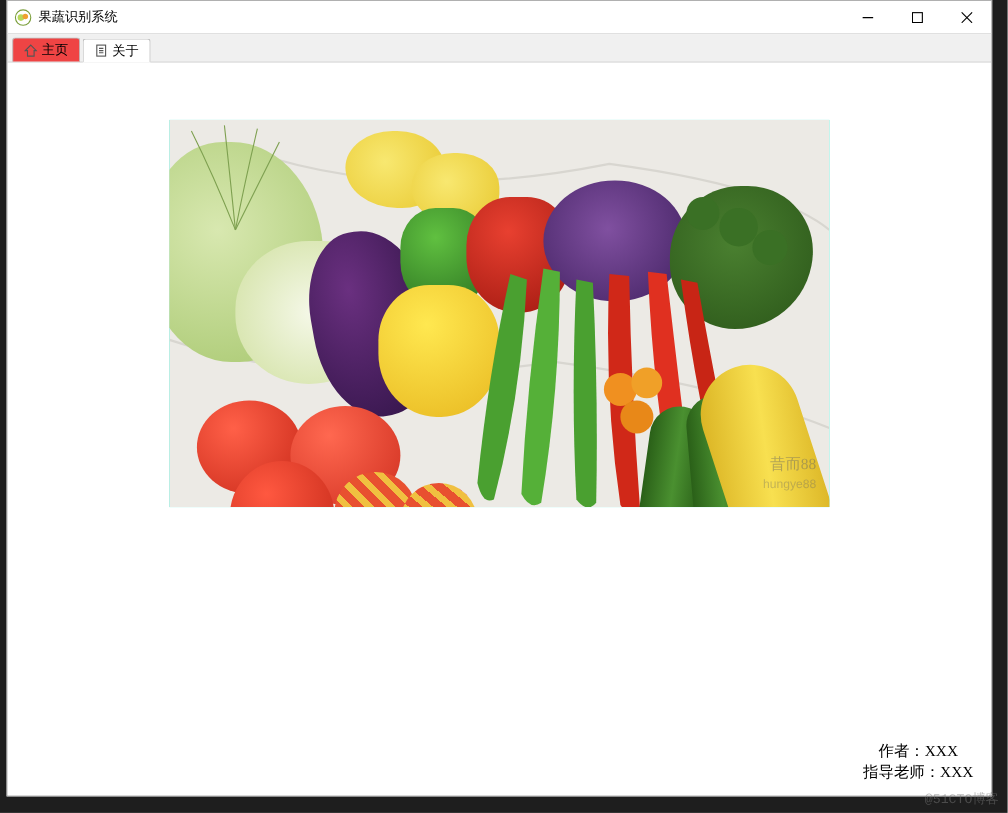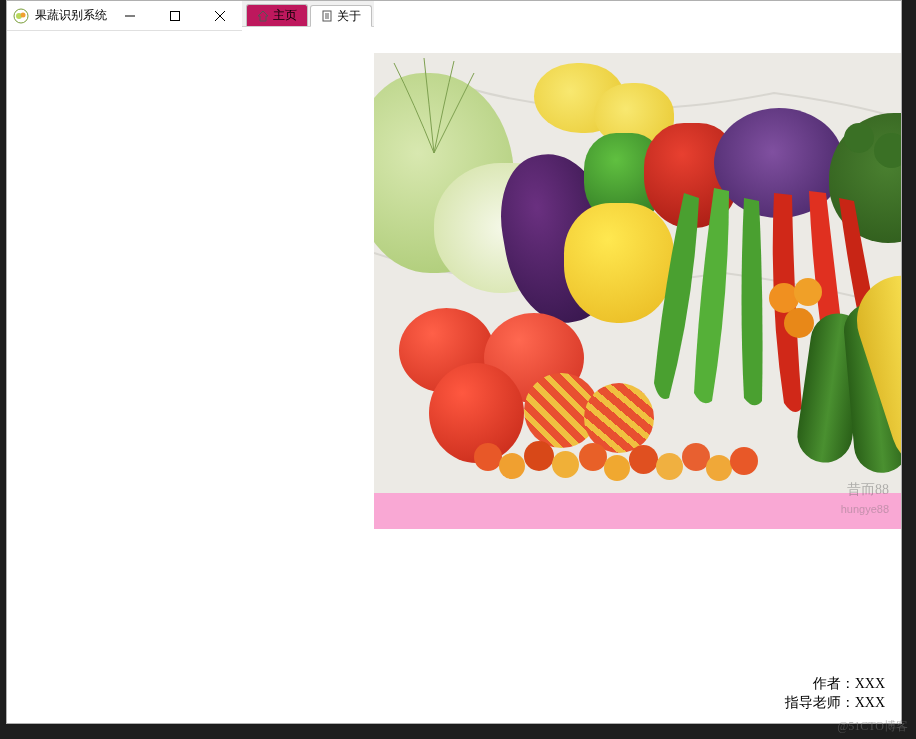--- a/index.html
+++ b/index.html
@@ -13,21 +13,21 @@
     }
     .window {
       position: absolute;
       left: 6px;
       top: 0;
       width: 896px;
       height: 724px;
       background: #ffffff;
       border: 1px solid #b0b0b0;
       display: flex;
-      flex-direction: row;
+      flex-direction: column;
       box-shadow: 0 0 3px rgba(0,0,0,0.2);
     }
     .titlebar {
       height: 30px;
       background: #ffffff;
       display: flex;
       align-items: center;
       border-bottom: 1px solid #e0e0e0;
       padding-left: 6px;
     }
@@ -65,21 +65,21 @@
       padding-left: 4px;
     }
     .tab {
       height: 22px;
       padding: 0 10px;
       display: flex;
       align-items: center;
       font-size: 12px;
       border: 1px solid #c0c0c0;
       border-bottom: none;
-      background: #be185d;
+      background: #ef4444;
       margin-right: 2px;
       border-radius: 3px 3px 0 0;
       cursor: pointer;
       gap: 4px;
     }
     .tab.active {
       background: #ffffff;
       border-bottom: 1px solid #ffffff;
       position: relative;
       top: 1px;
@@ -105,41 +105,41 @@
       margin-top: 16px;
       letter-spacing: 2px;
     }
     .image-wrap {
       display: flex;
       justify-content: center;
       margin-top: 52px;
     }
     .veg-image {
       width: 600px;
-      height: 476px;
-      background: #f9a8d4;
+      height: 352px;
+      background: #5eead4;
       position: relative;
       overflow: hidden;
     }
     .credits {
       position: absolute;
       right: 16px;
       bottom: 10px;
-      text-align: right;
+      text-align: center;
       font-size: 14px;
       font-family: "SimSun", serif;
       line-height: 1.4;
     }
     .watermark {
       position: absolute;
       right: 8px;
       bottom: 4px;
       font-size: 12px;
       color: rgba(120,120,120,0.5);
-      font-family: Liberation Serif, serif;
+      font-family: Liberation Mono, monospace;
     }
     
     .blob { position: absolute; border-radius: 50%; }
     .img-watermark {
       position: absolute;
       right: 12px;
       bottom: 30px;
       font-size: 14px;
       color: rgba(100,100,100,0.45);
       font-family: "KaiTi", serif;

